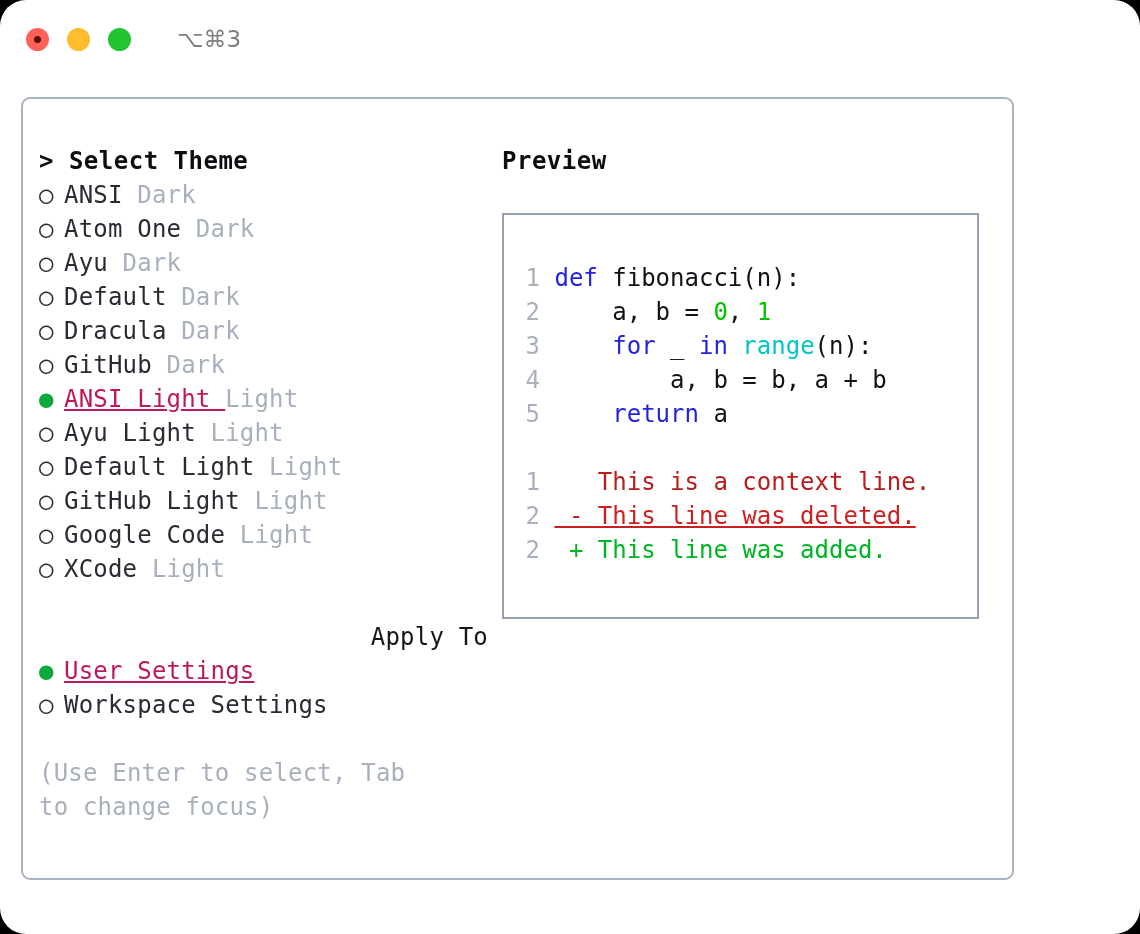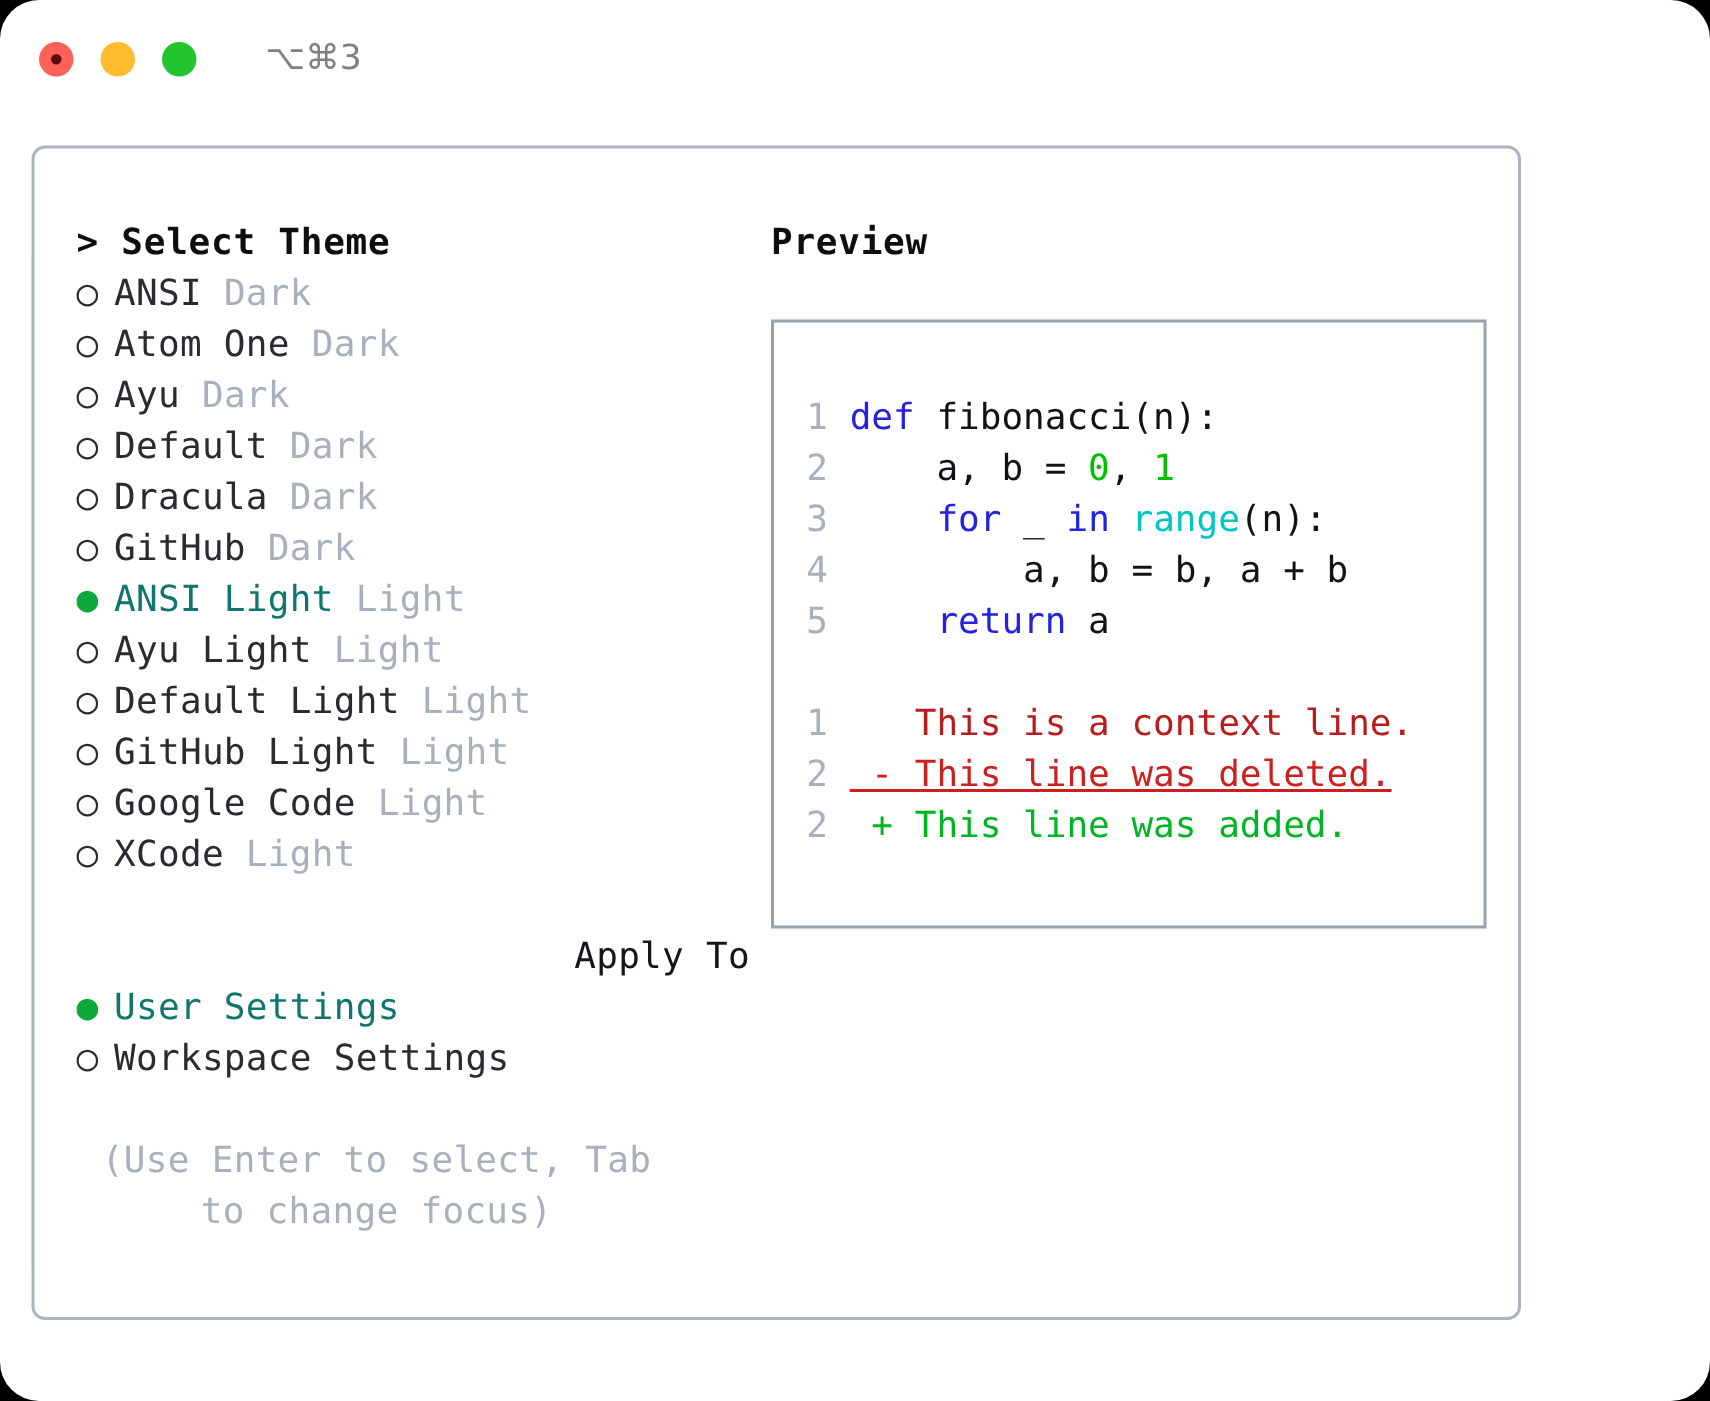--- a/index.html
+++ b/index.html
@@ -76,21 +76,20 @@
     border-radius: 9px;
     box-sizing: border-box;
     background: #ffffff;
   }
 
   .panel-inner {
     position: absolute;
     left: 0; top: 0;
     width: 100%; height: 100%;
     display: flex;
-    margin-left: 12px;
   }
 
   .col-left {
     width: 465px;
     padding: 45px 0 0 16px;
     box-sizing: border-box;
   }
   .col-right {
     flex: 1;
     padding: 45px 0 0 14px;
@@ -115,41 +114,40 @@
     letter-spacing: 0.2px;
   }
   .bullet {
     width: 25px;
     display: inline-block;
     flex: none;
     color: #2a2a33;
   }
   .bullet.on { color: #0ba83c; }
   .opt-label { color: #2a2a33; }
-  .opt-row.selected .opt-label { color: #0f766e; }
+  .opt-row.selected .opt-label { color: #be185d; text-decoration: underline; }
   .opt-variant { color: #a8b0bd; }
 
   .subhead {
     font-size: 24px;
     color: #15151c;
     line-height: 34px;
     padding-left: 25px;
     white-space: pre;
     letter-spacing: 0.2px;
     text-align: right;
   }
   .gap-block { height: 34px; }
 
   .hint {
     font-size: 24px;
     color: #a8b0bd;
     line-height: 34px;
     letter-spacing: 0.2px;
     width: 400px;
-    text-align: center;
   }
 
   
   .preview-head {
     font-size: 24px;
     font-weight: bold;
     color: #0d0d12;
     letter-spacing: 0.5px;
     line-height: 34px;
     white-space: pre;

